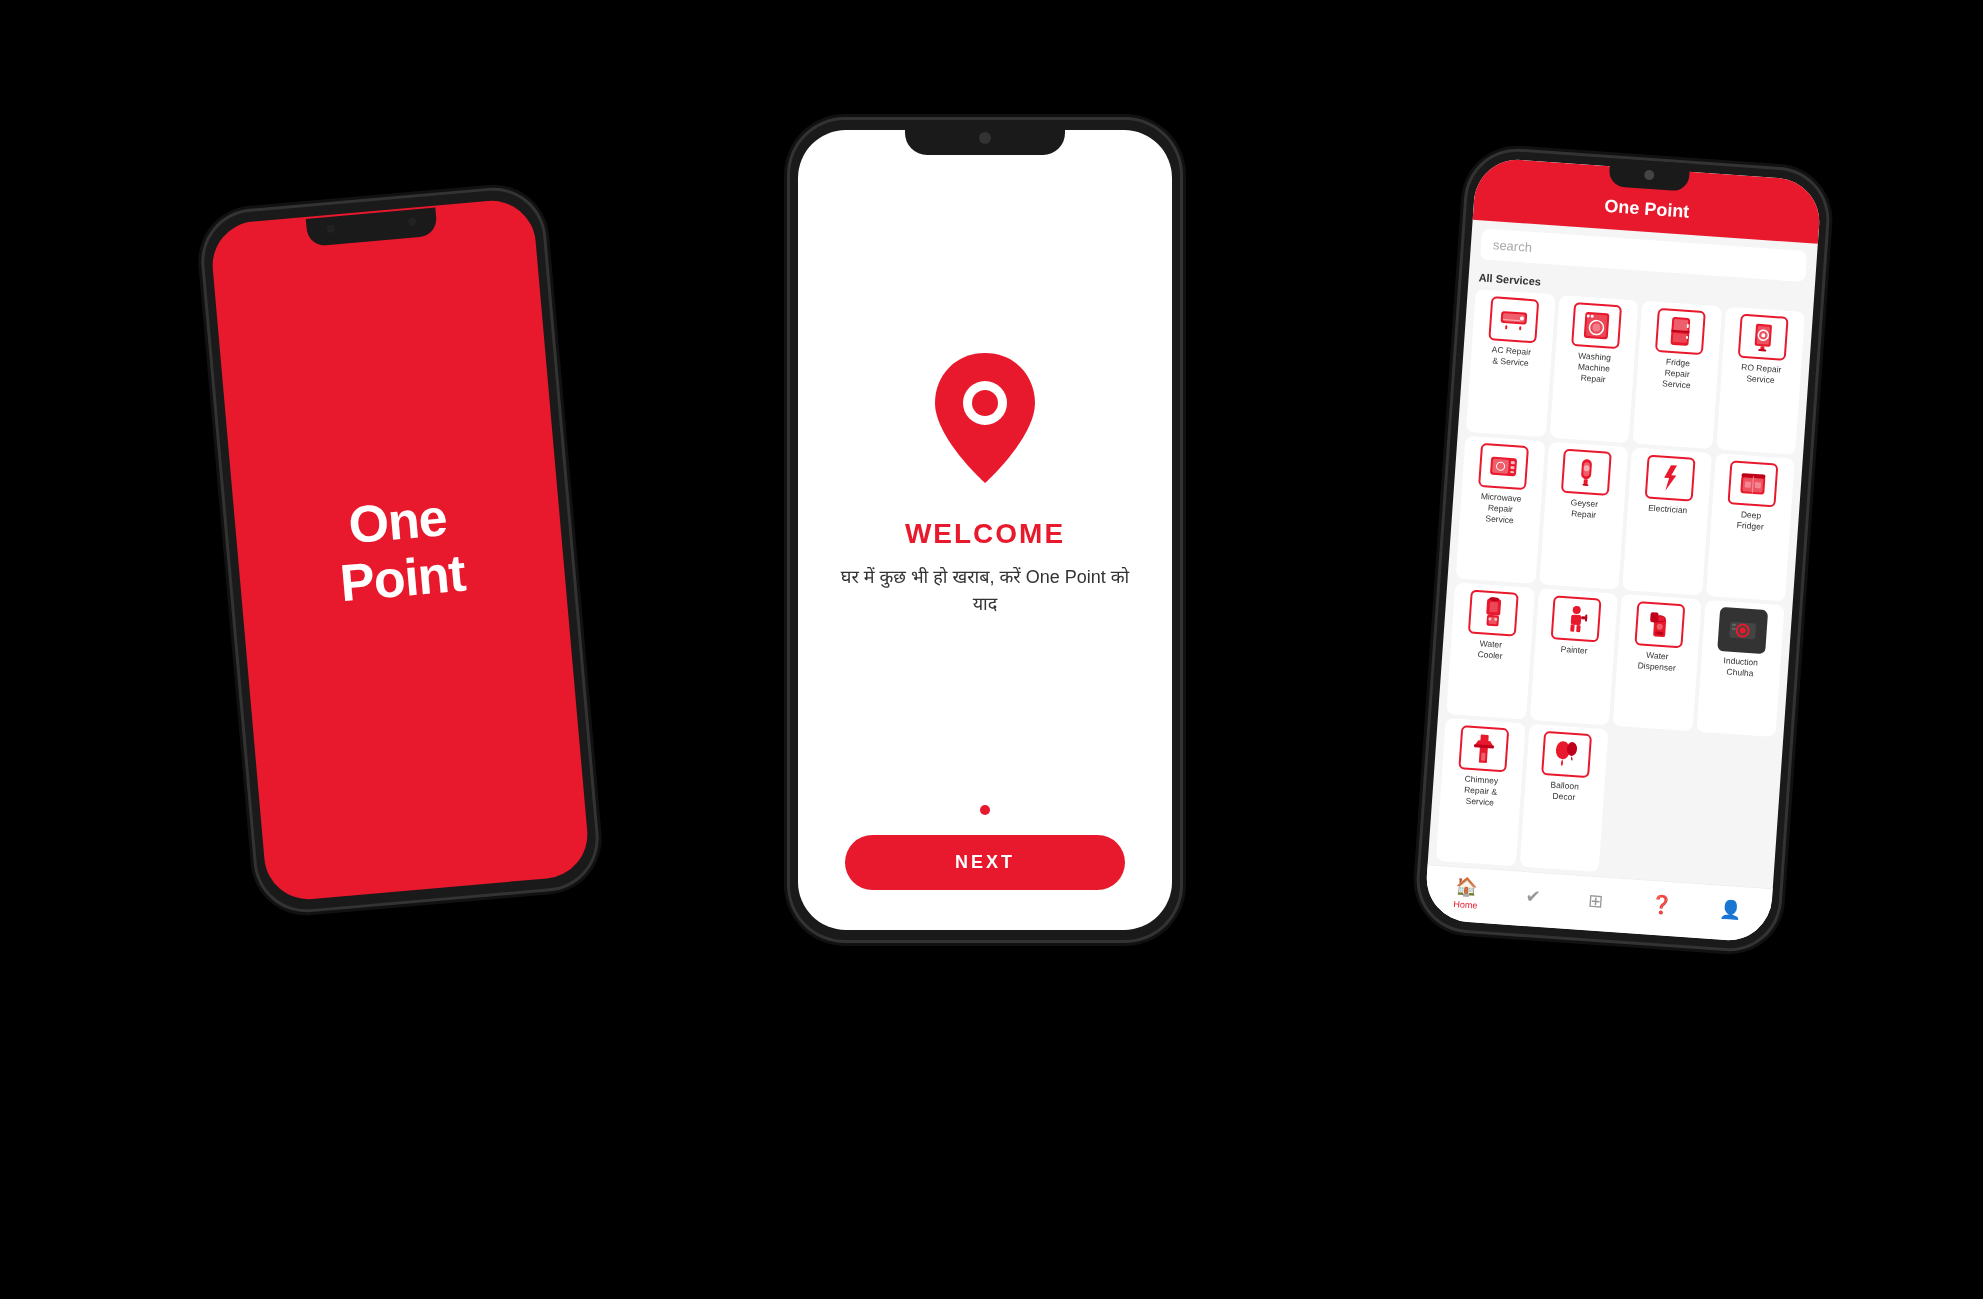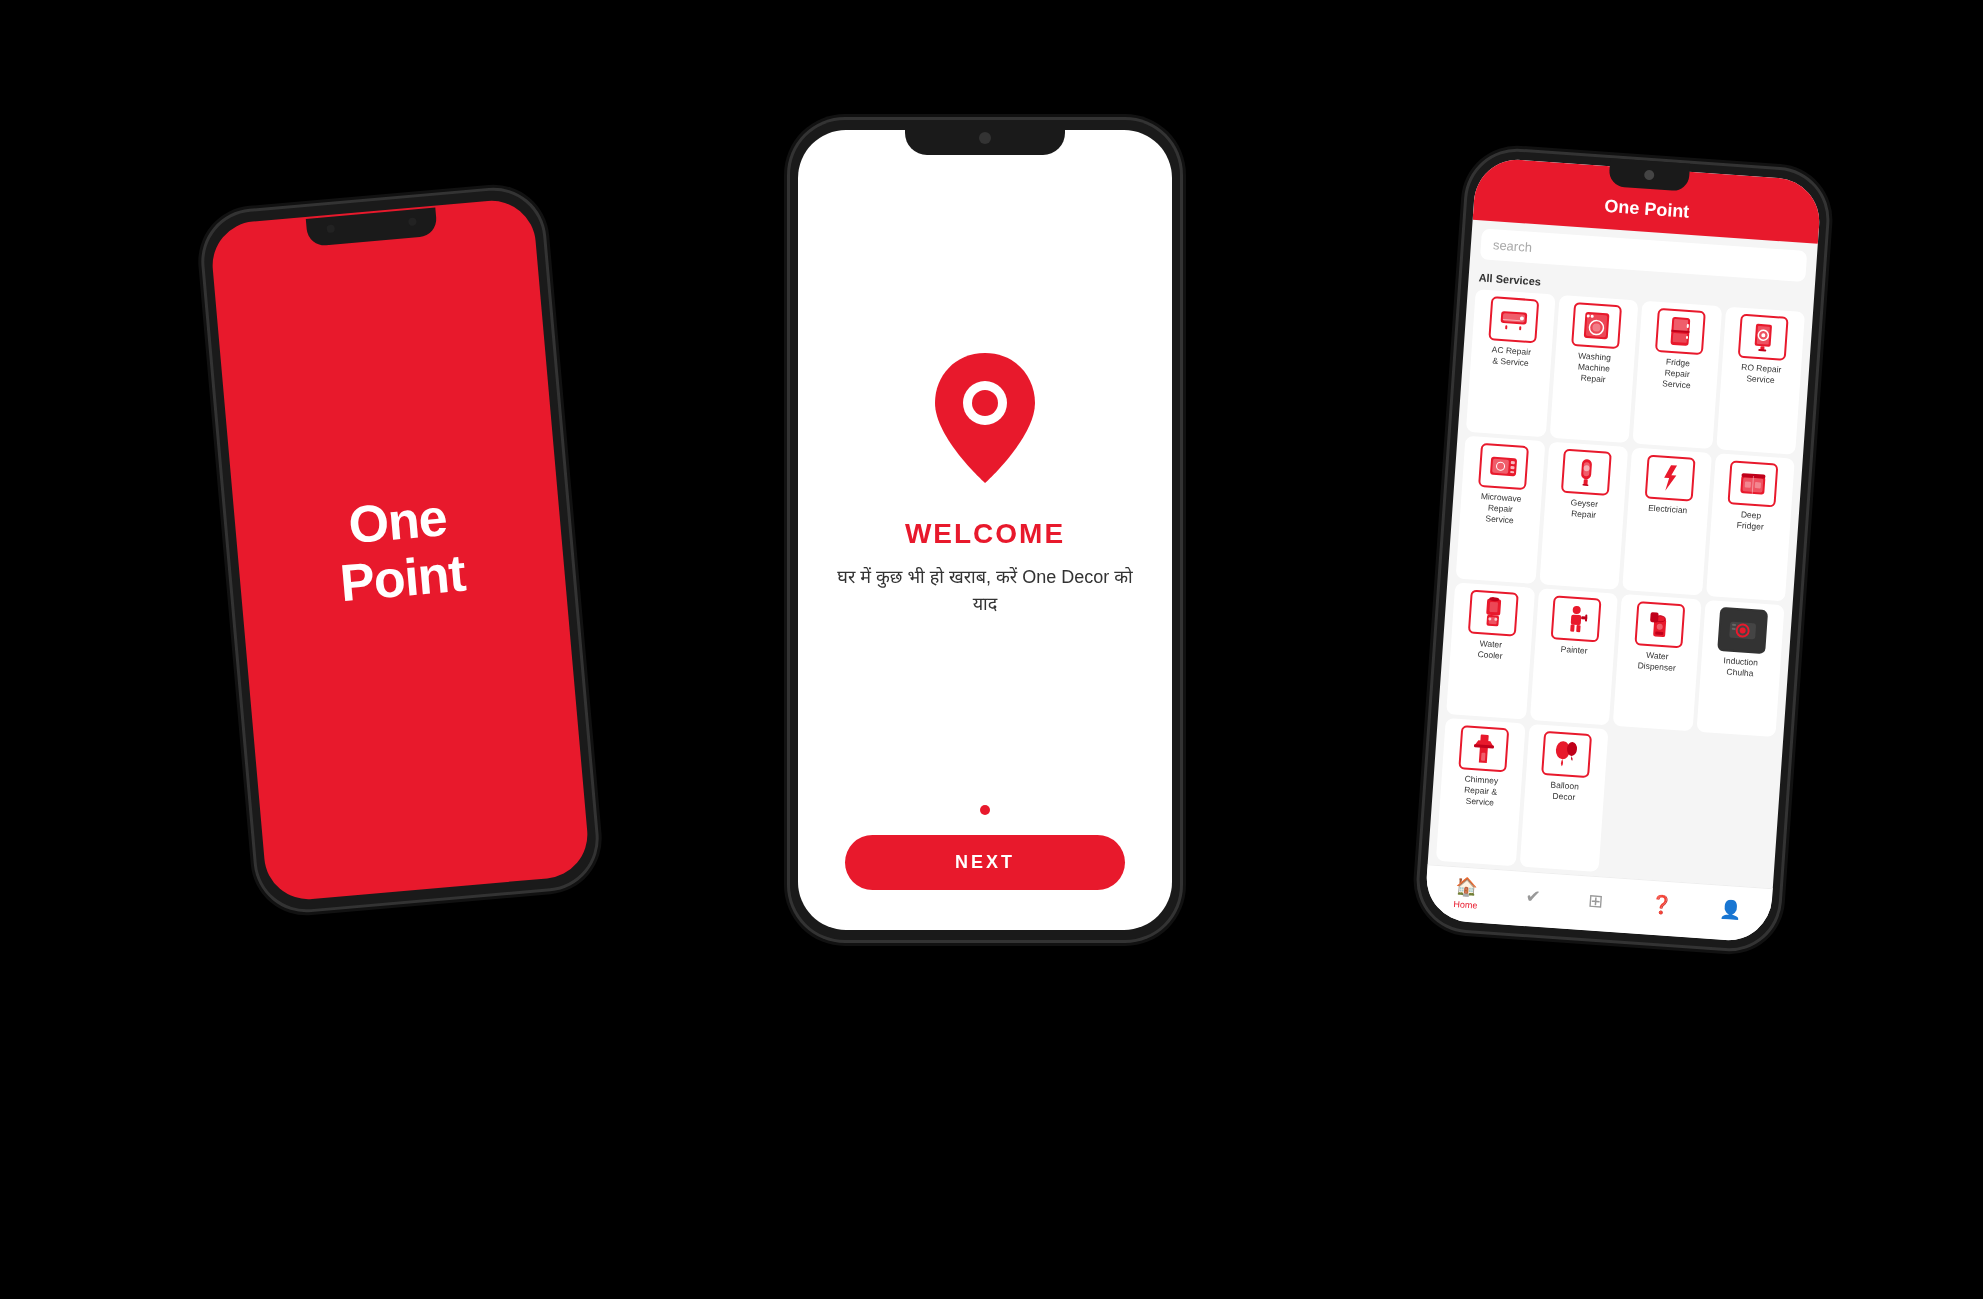--- a/index.html
+++ b/index.html
@@ -327,21 +327,21 @@
     </div>
     <div class="screen">
       <div class="welcome-content">
 
         <svg class="location-pin" viewBox="0 0 120 140" xmlns="http://www.w3.org/2000/svg">
           <path d="M60 5 C30 5 10 28 10 55 C10 90 60 135 60 135 C60 135 110 90 110 55 C110 28 90 5 60 5 Z" fill="#e8192c"></path>
           <circle cx="60" cy="55" r="22" fill="#fff"></circle>
           <circle cx="60" cy="55" r="13" fill="#e8192c"></circle>
         </svg>
         <div class="welcome-title">WELCOME</div>
-        <div class="welcome-subtitle">घर में कुछ भी हो खराब, करें One Decor को याद</div>
+        <div class="welcome-subtitle">घर में कुछ भी हो खराब, करें One Point को याद</div>
       </div>
       <div class="dot-indicator"></div>
       <div class="next-btn">NEXT</div>
     </div>
   </div>
 
   <div class="phone phone-right">
     <div class="notch">
       <div class="notch-cam"></div>
     </div>

